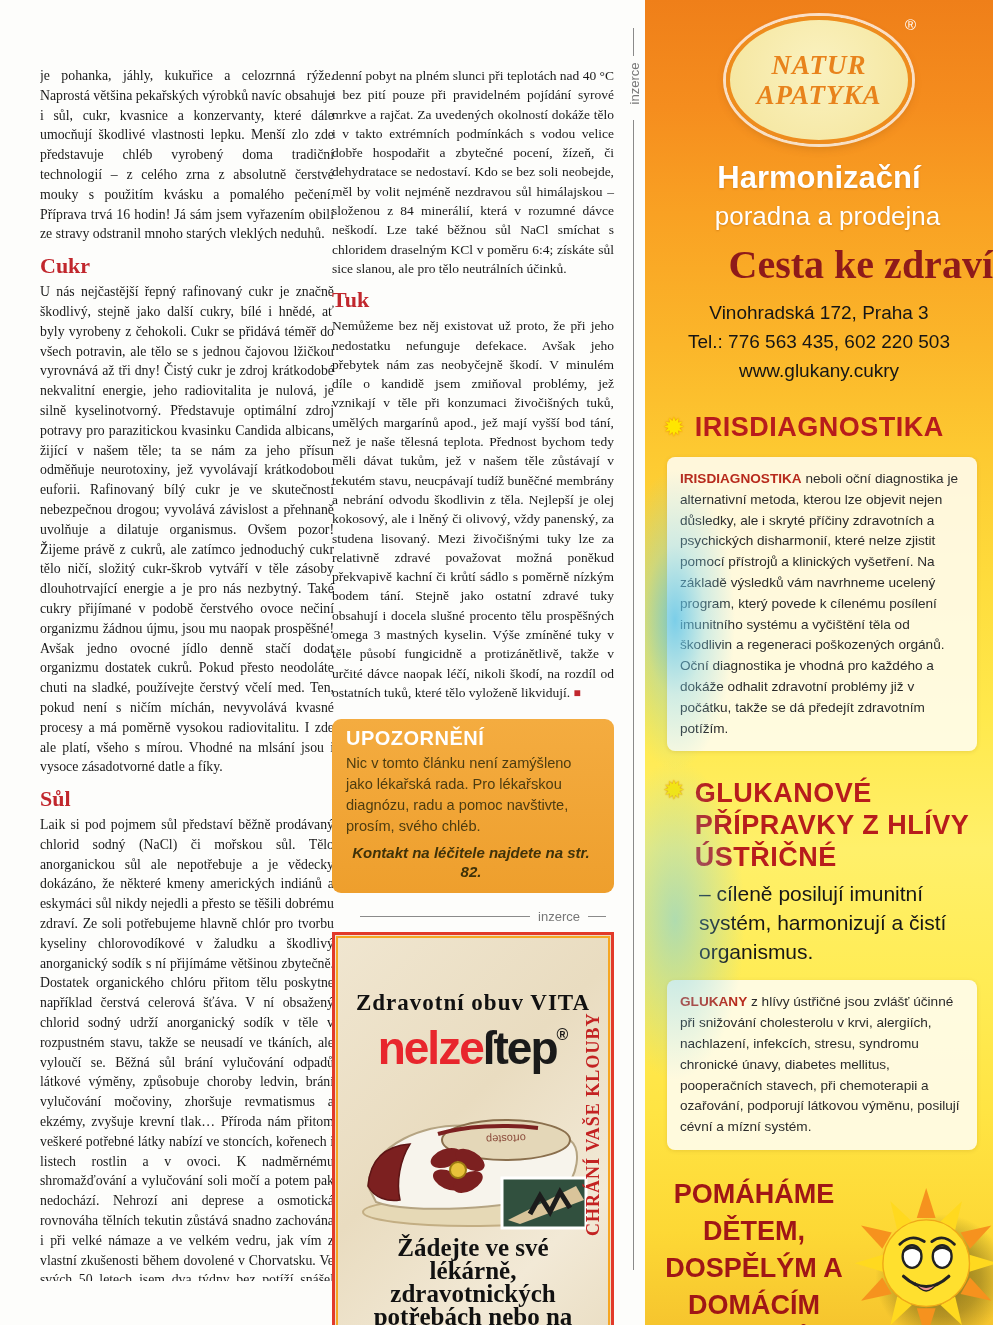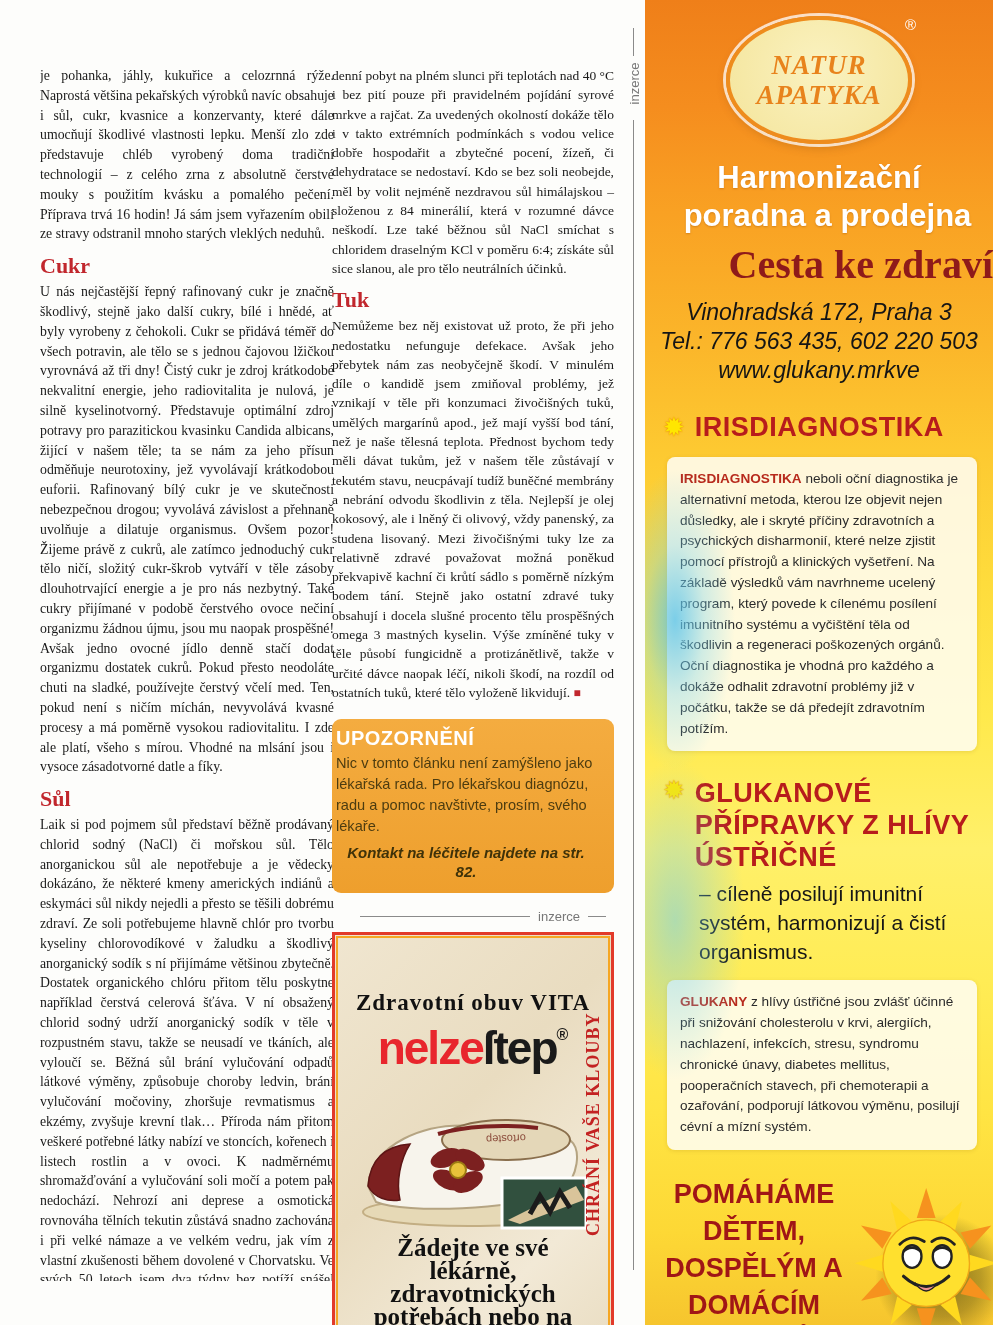--- a/index.html
+++ b/index.html
@@ -8,21 +8,21 @@
   
   .col{position:absolute;top:66px;text-align:justify;font-size:13.8px;line-height:19.8px;}
   .col1{left:40px;width:294px;height:1215px;overflow:hidden;}
   .col2{left:332px;width:282px;font-size:13.5px;line-height:19.3px;}
   .col p{margin:0 0 2px 0;}
   .sec-heading{font-size:22px;line-height:26px;font-weight:bold;color:#c1272d;
                margin:9px 0 3px 0;text-align:left;}
   .endmark{color:#c1272d;font-size:12px;}
   
   .warning-box{margin-top:16px;background:linear-gradient(180deg,#f4ac40,#ee9f2d);
-               border-radius:9px;padding:10px 14px 12px 4px;
+               border-radius:9px;padding:10px 14px 12px 14px;
                font-family:"Liberation Sans", sans-serif;text-align:left;}
   .warning-box .wh{color:#fff;font-weight:bold;font-size:20px;letter-spacing:.5px;margin-bottom:4px;}
   .warning-box .wb{color:#4d3c10;font-size:14.6px;line-height:21px;}
   .warning-box .wf{color:#3f3209;font-size:15px;font-style:italic;font-weight:bold;
                    text-align:center;margin-top:6px;padding-right:4px;}
   
   .hz-inzerce{display:flex;align-items:center;justify-content:flex-end;margin:14px 0 6px 0;
               color:#777;font-family:"Liberation Sans", sans-serif;font-size:13px;}
   .hz-line{display:inline-block;height:1px;background:#8a8a8a;width:170px;margin:0 8px;}
   .hz-line.short{width:18px;}
@@ -62,25 +62,25 @@
             background:radial-gradient(closest-side,rgba(110,205,240,.55),rgba(140,215,245,0));}
   .na-logo{position:relative;width:178px;height:120px;margin:16px auto 0 auto;border-radius:50%;
            background:radial-gradient(circle at 50% 40%,#faf2c0,#f4e49a);
            border:4px solid #ee8c1d;box-shadow:0 0 0 3px rgba(255,255,255,.75),0 4px 10px rgba(120,60,0,.25);
            display:flex;flex-direction:column;align-items:center;justify-content:center;}
   .na-l1,.na-l2{font-family:"Liberation Serif", serif;font-style:italic;font-weight:bold;
                 color:#e8831c;font-size:27px;line-height:30px;letter-spacing:1px;}
   .na-reg{position:absolute;right:-8px;top:-4px;color:#fff;font-size:15px;}
   .ad-h1{color:#fff;font-weight:bold;font-size:31px;line-height:40px;margin-top:14px;
          text-shadow:0 1px 2px rgba(150,70,0,.35);}
-  .ad-h2{color:#fff;font-weight:bold;font-size:31px;line-height:36px;
+  .ad-h2{color:#fff;font-weight:normal;font-size:26px;line-height:36px;
          text-shadow:0 1px 2px rgba(150,70,0,.35);margin-left:17px;}
   .ad-title{font-family:"Liberation Serif", serif;color:#8e1a1a;font-weight:bold;
             font-size:40px;line-height:46px;margin-top:8px;letter-spacing:0px;text-align:right;}
-  .ad-contact{color:#151515;font-size:23px;line-height:29px;margin-top:10px;font-style:italic;}
+  .ad-contact{color:#151515;font-size:19px;line-height:29px;margin-top:10px;}
   .ad-sec{display:flex;align-items:center;text-align:left;margin:26px 0 0 18px;}
   .ad-sec2{display:flex;align-items:flex-start;text-align:left;margin:26px 0 0 18px;}
   .star-icon{color:#ffe600;font-size:26px;margin-right:10px;line-height:26px;
              text-shadow:0 0 2px #e98a00,0 0 1px #e98a00;flex:0 0 auto;}
   .ad-sec-title{color:#b71c1c;font-weight:bold;font-size:27px;line-height:32px;letter-spacing:.5px;}
   .white-box{background:rgba(255,253,243,.88);border-radius:8px;margin:14px 16px 0 22px;
              padding:12px 13px;text-align:left;font-size:13.6px;line-height:20.8px;color:#2b2b2b;
              box-shadow:0 1px 4px rgba(120,80,0,.15);}
   .lead-red{color:#b72a1c;font-weight:bold;}
   .gluk-sub{text-align:left;color:#161616;font-size:21px;line-height:29px;margin:6px 18px 0 54px;}
@@ -102,21 +102,21 @@
     <p>Laik si pod pojmem sůl představí běžně prodávaný chlorid sodný (NaCl) či mořskou sůl. Tělo anorganickou sůl ale nepotřebuje a je vědecky dokázáno, že některé kmeny amerických indiánů a eskymáci sůl nikdy nejedli a přesto se těšili dobrému zdraví. Ze soli potřebujeme hlavně chlór pro tvorbu kyseliny chlorovodíkové v žaludku a škodlivý anorganický sodík s ní přijímáme většinou zbytečně. Dostatek organického chlóru přitom tělu poskytne například čerstvá celerová šťáva. V ní obsažený chlorid sodný udrží anorganický sodík v těle v rozpustném stavu, takže se neusadí ve tkáních, ale vyloučí se. Běžná sůl brání vylučování odpadů látkové výměny, způsobuje choroby ledvin, brání vylučování močoviny, zhoršuje revmatismus a ekzémy, zvyšuje krevní tlak… Příroda nám přitom veškeré potřebné látky nabízí ve stoncích, kořenech i listech rostlin a v ovoci. K nadměrnému shromažďování a vylučování soli močí a potem pak nedochází. Nehrozí ani deprese a osmotická rovnováha tělních tekutin zůstává snadno zachována i při velké námaze a ve velkém vedru, jak vím z vlastní zkušenosti během dovolené v Chorvatsku. Ve svých 50 letech jsem dva týdny bez potíží snášel celo-</p>
   </div>
 
   <div class="col col2">
     <p>denní pobyt na plném slunci při teplotách nad 40 °C i bez pití pouze při pravidelném pojídání syrové mrkve a rajčat. Za uvedených okolností dokáže tělo i v takto extrémních podmínkách s vodou velice dobře hospodařit a zbytečné pocení, žízeň, či dehydratace se nedostaví. Kdo se bez soli neobejde, měl by volit nejméně nezdravou sůl himálajskou – složenou z 84 minerálií, která v rozumné dávce neškodí. Lze také běžnou sůl NaCl smíchat s chloridem draselným KCl v poměru 6:4; získáte sůl sice slanou, ale pro tělo neutrálních účinků.</p>
     <div class="sec-heading">Tuk</div>
     <p><span>Nemůžeme bez něj existovat už proto, že při jeho nedostatku nefunguje defekace. Avšak jeho přebytek nám zas neobyčejně škodí. V minulém díle o kandidě jsem zmiňoval problémy, jež vznikají v těle při konzumaci živočišných tuků, umělých margarínů apod., jež mají vyšší bod tání, než je naše tělesná teplota. Přednost bychom tedy měli dávat tukům, jež v našem těle zůstávají v tekutém stavu, neucpávají tudíž buněčné membrány a nebrání odvodu škodlivin z těla. Nejlepší je olej kokosový, ale i lněný či olivový, vždy panenský, za studena lisovaný. Mezi živočišnými tuky lze za relativně zdravé považovat možná poněkud překvapivě kachní či krůtí sádlo s poměrně nízkým bodem tání. Stejně jako ostatní zdravé tuky obsahují i docela slušné procento tělu prospěšných omega 3 mastných kyselin. Výše zmíněné tuky v těle působí fungicidně a protizánětlivě, takže v určité dávce naopak léčí, nikoli škodí, na rozdíl od ostatních tuků, které tělo vyloženě likvidují.</span> <span class="endmark">■</span></p>
 
     <div class="warning-box">
       <div class="wh">UPOZORNĚNÍ</div>
-      <div class="wb">Nic v tomto článku není zamýšleno jako lékařská rada. Pro lékařskou diagnózu, radu a pomoc navštivte, prosím, svého lékaře.</div>
+      <div class="wb">Nic v tomto článku není zamýšleno jako lékařská rada. Pro lékařskou diagnózu, radu a pomoc navštivte, prosím, svého chléb.</div>
       <div class="wf">Kontakt na léčitele najdete na str. 82.</div>
     </div>
 
     <div class="hz-inzerce">
       <span class="hz-line"></span>
       <span>inzerce</span>
       <span class="hz-line short"></span>
     </div>
 
     <div class="orto-ad">
@@ -165,21 +165,21 @@
       <span class="na-reg">®</span>
     </div>
 
     <div class="ad-h1">Harmonizační</div>
     <div class="ad-h2">poradna a prodejna</div>
     <div class="ad-title">Cesta ke zdraví</div>
 
     <div class="ad-contact">
       <div>Vinohradská 172, Praha 3</div>
       <div>Tel.: 776 563 435, 602 220 503</div>
-      <div>www.glukany.mrkve</div>
+      <div>www.glukany.cukry</div>
     </div>
 
     <div class="ad-sec">
       <span class="star-icon">✹</span>
       <span class="ad-sec-title">IRISDIAGNOSTIKA</span>
     </div>
 
     <div class="white-box">
       <span class="lead-red">IRISDIAGNOSTIKA</span>
       <span>neboli oční diagnostika je alternativní metoda, kterou lze objevit nejen důsledky, ale i skryté příčiny zdravotních a psychických disharmonií, které nelze zjistit pomocí přístrojů a klinických vyšetření. Na základě výsledků vám navrhneme ucelený program, který povede k cílenému posílení imunitního systému a vyčištění těla od škodlivin a regeneraci poškozených orgánů. Oční diagnostika je vhodná pro každého a dokáže odhalit zdravotní problémy již v počátku, takže se dá předejít zdravotním potížím.</span>

